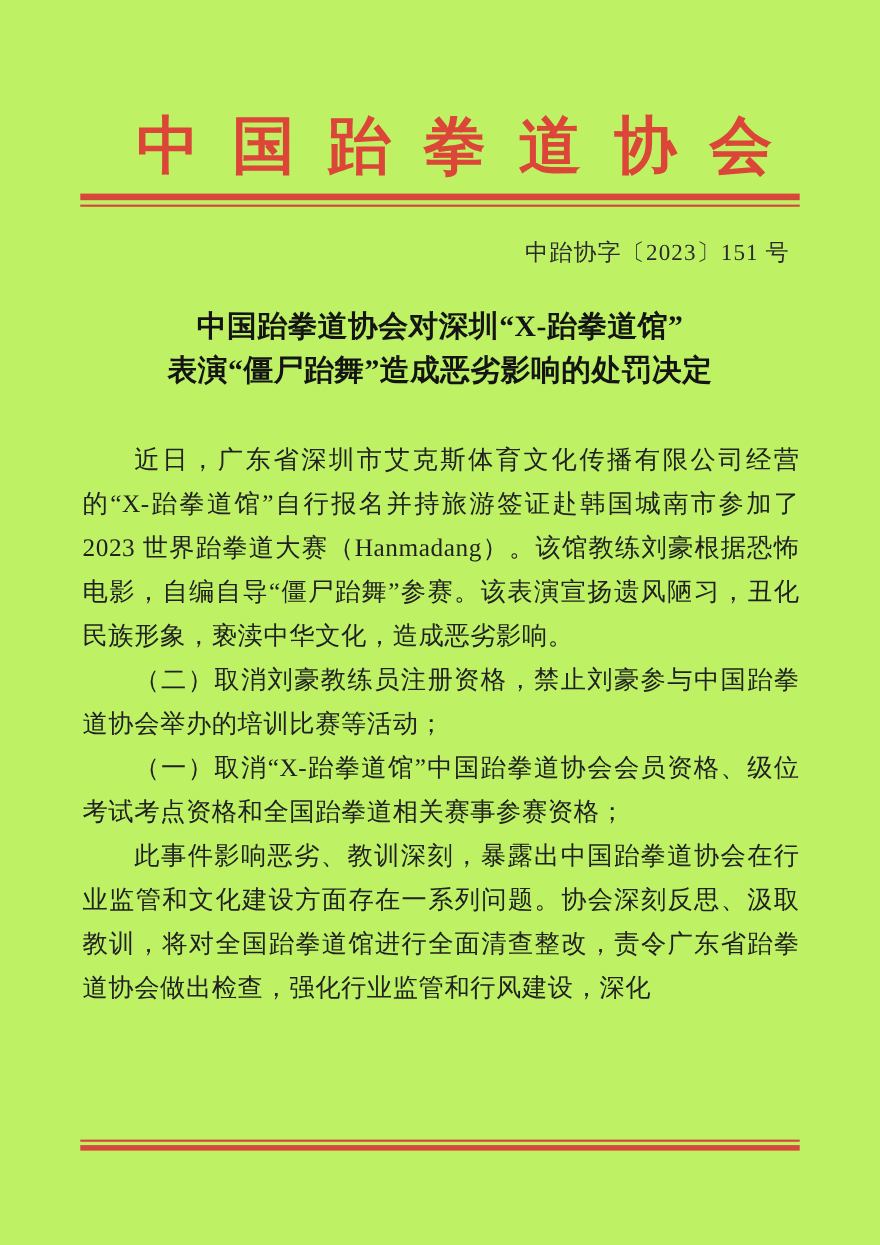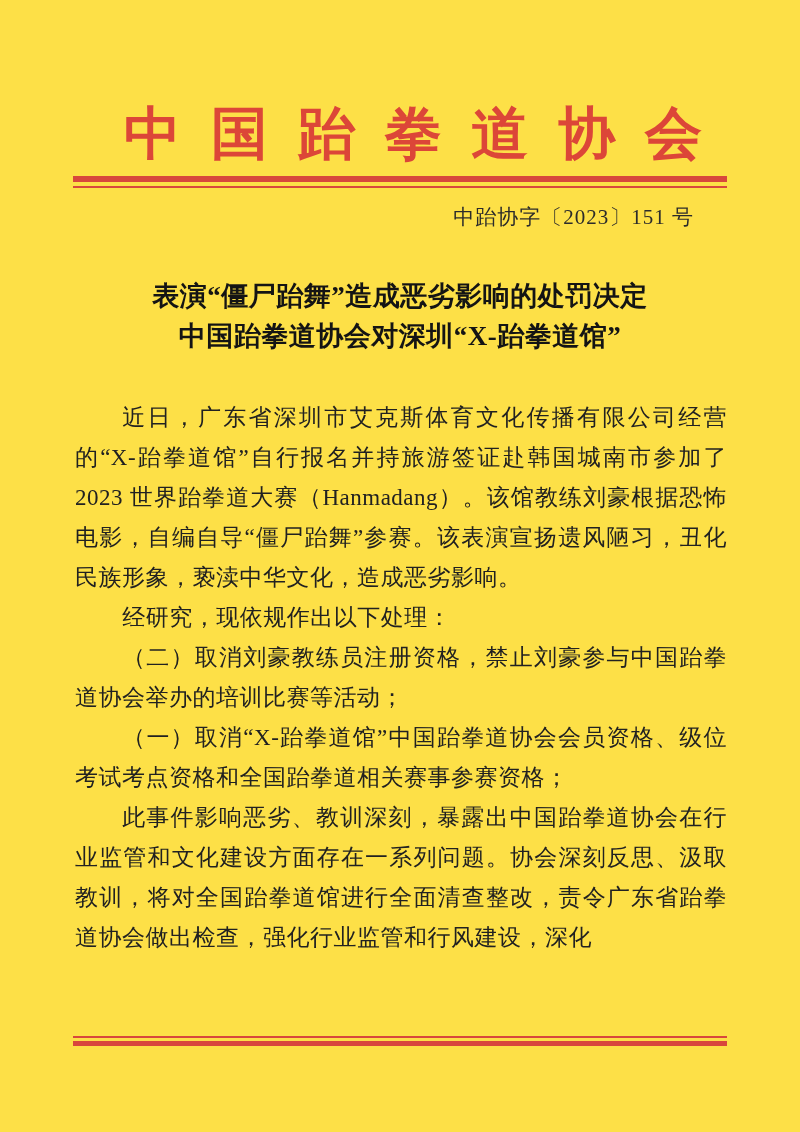--- a/index.html
+++ b/index.html
@@ -9,21 +9,21 @@
   body {
     width: 800px;
     height: 1132px;
     background: #ffffff;
     font-family: "Liberation Serif", "DejaVu Serif", serif;
   }
   .page {
     position: relative;
     width: 800px;
     height: 1132px;
-    background: #fde047;
+    background: #bef264;
     overflow: hidden;
     color: #1f1f1f;
   }
   
   .org-name {
     position: absolute;
     top: 96px;
     left: 124px;
     width: 578px;
     font-size: 57px;
@@ -48,24 +48,24 @@
   .rule-thin {
     height: 2px;
     background: #d8473c;
   }
   .header-rule .rule-thin { margin-top: 4px; }
   .footer-rule { top: 1036px; }
   .footer-rule .rule-thick { margin-top: 3px; height: 5px; }
 
   .doc-number {
     position: absolute;
-    top: 203px;
+    top: 215px;
     left: 0;
     width: 800px;
-    padding-right: 106px;
+    padding-right: 82px;
     box-sizing: border-box;
     text-align: right;
     font-size: 21px;
     color: #2b2b2b;
     letter-spacing: 1px;
   }
 
   
   .doc-title {
     position: absolute;
@@ -105,27 +105,26 @@
   <div class="org-name">中国跆拳道协会</div>
 
   <div class="double-rule header-rule">
     <div class="rule-thick"></div>
     <div class="rule-thin"></div>
   </div>
 
   <div class="doc-number">中跆协字〔2023〕151 号</div>
 
   <div class="doc-title">
+    <div>中国跆拳道协会对深圳“X-跆拳道馆”</div>
     <div>表演“僵尸跆舞”造成恶劣影响的处罚决定</div>
-    <div>中国跆拳道协会对深圳“X-跆拳道馆”</div>
   </div>
 
   <div class="doc-body">
     <p>近日，广东省深圳市艾克斯体育文化传播有限公司经营的“X-跆拳道馆”自行报名并持旅游签证赴韩国城南市参加了 2023 世界跆拳道大赛（Hanmadang）。该馆教练刘豪根据恐怖电影，自编自导“僵尸跆舞”参赛。该表演宣扬遗风陋习，丑化民族形象，亵渎中华文化，造成恶劣影响。</p>
-    <p>经研究，现依规作出以下处理：</p>
     <p>（二）取消刘豪教练员注册资格，禁止刘豪参与中国跆拳道协会举办的培训比赛等活动；</p>
     <p>（一）取消“X-跆拳道馆”中国跆拳道协会会员资格、级位考试考点资格和全国跆拳道相关赛事参赛资格；</p>
     <p>此事件影响恶劣、教训深刻，暴露出中国跆拳道协会在行业监管和文化建设方面存在一系列问题。协会深刻反思、汲取教训，将对全国跆拳道馆进行全面清查整改，责令广东省跆拳道协会做出检查，强化行业监管和行风建设，深化</p>
   </div>
 
   <div class="double-rule footer-rule">
     <div class="rule-thin"></div>
     <div class="rule-thick"></div>
   </div>
 

